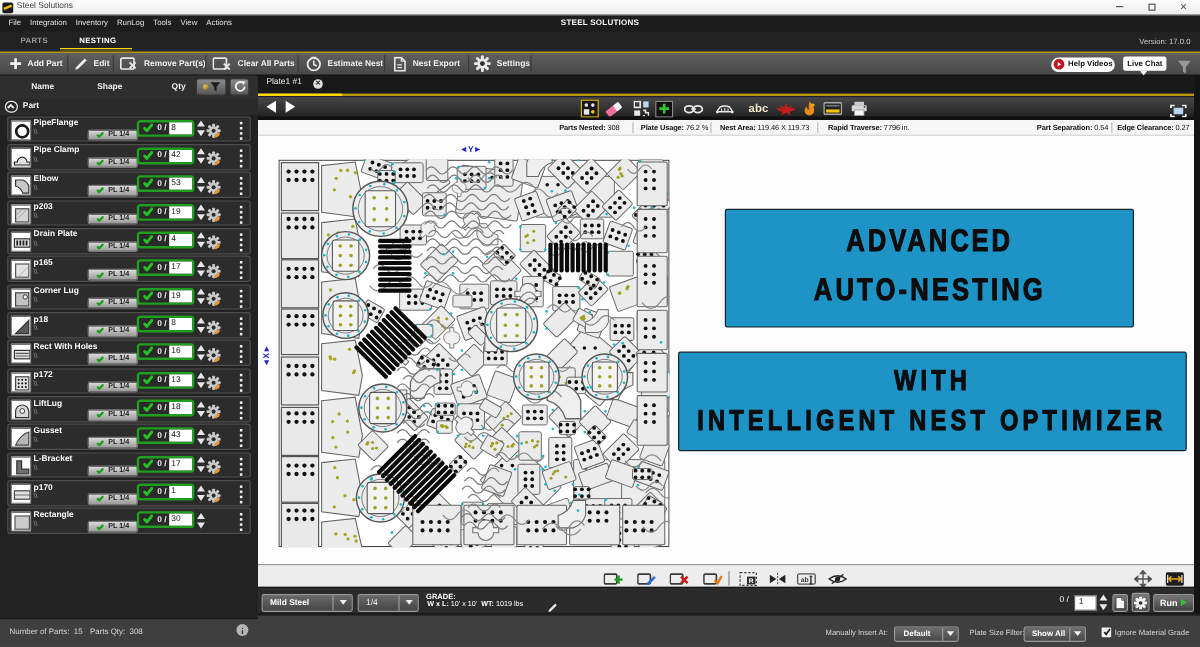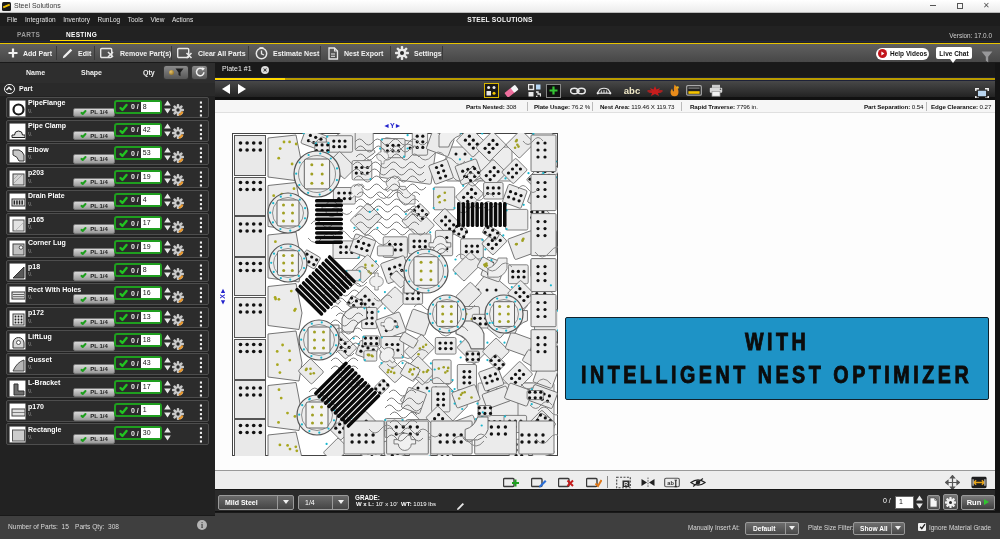--- a/index.html
+++ b/index.html
@@ -2361,21 +2361,25 @@
             <circle cx="239.2" cy="25.9" r="1.1" fill="#19b7cf"></circle>
             <circle cx="260.5" cy="189.8" r="1.1" fill="#19b7cf"></circle>
             <circle cx="148.1" cy="15.6" r="1.1" fill="#19b7cf"></circle>
             <circle cx="286.9" cy="153.0" r="1.1" fill="#19b7cf"></circle>
             <circle cx="250.8" cy="279.3" r="1.1" fill="#19b7cf"></circle>
             <circle cx="249.7" cy="292.5" r="1.1" fill="#19b7cf"></circle>
           </svg></div>
     <div class="abs" style="left:168px;top:9px;font-size:7px;font-weight:bold;color:#2222cc">◄Y►</div>
     <div class="abs" style="left:-2px;top:180px;font-size:7px;font-weight:bold;color:#2222cc;transform:rotate(-90deg)">◄X►</div>
 
-    <div class="abs" style="left:350px;top:204px;width:424px;height:83px;background:#1e93c6;border:1.6px solid #10222c;border-radius:2px;display:flex;flex-direction:column;align-items:center;justify-content:center;padding-bottom:0">
+    <div class="abs" style="left:389px;top:61px;width:341px;height:99px;background:#1e93c6;border:1.6px solid #10222c;border-radius:2px;display:flex;flex-direction:column;align-items:center;justify-content:center;padding-bottom:5px">
+      <div style="font-size:26px;font-weight:bold;color:#0c0c0c;-webkit-text-stroke:0.9px #0c0c0c;transform:scaleX(0.82);letter-spacing:3px;line-height:1.55">ADVANCED</div>
+      <div style="font-size:26px;font-weight:bold;color:#0c0c0c;-webkit-text-stroke:0.9px #0c0c0c;transform:scaleX(0.82);letter-spacing:3.2px;line-height:1.55">AUTO-NESTING</div>
+    </div>
+    <div class="abs" style="left:350px;top:180px;width:424px;height:83px;background:#1e93c6;border:1.6px solid #10222c;border-radius:2px;display:flex;flex-direction:column;align-items:center;justify-content:center;padding-bottom:0">
       <div style="font-size:24px;font-weight:bold;color:#0c0c0c;-webkit-text-stroke:0.9px #0c0c0c;transform:scaleX(0.82);letter-spacing:4.2px;line-height:1.4">WITH</div>
       <div style="font-size:24px;font-weight:bold;color:#0c0c0c;-webkit-text-stroke:0.9px #0c0c0c;transform:scaleX(0.82);letter-spacing:4.3px;line-height:1.4;white-space:nowrap">INTELLIGENT NEST OPTIMIZER</div>
     </div>
   </div>
 
   <div class="abs" style="left:0;top:407.5px;width:780px;height:21px;background:#ededed;border-top:1px solid #999">
     <div class="abs" style="left:-215px;top:0;width:1000px;height:100%">
           <div style="position:absolute;left:503px;top:4px;width:16px;height:14px;display:flex;align-items:center;justify-content:center">
             <svg width="16" height="13" viewBox="0 0 16 13" style="">
               <rect x="0.5" y="2.5" width="10.5" height="8" rx="1" fill="none" stroke="#3a3a3a" stroke-width="1.4"></rect>

